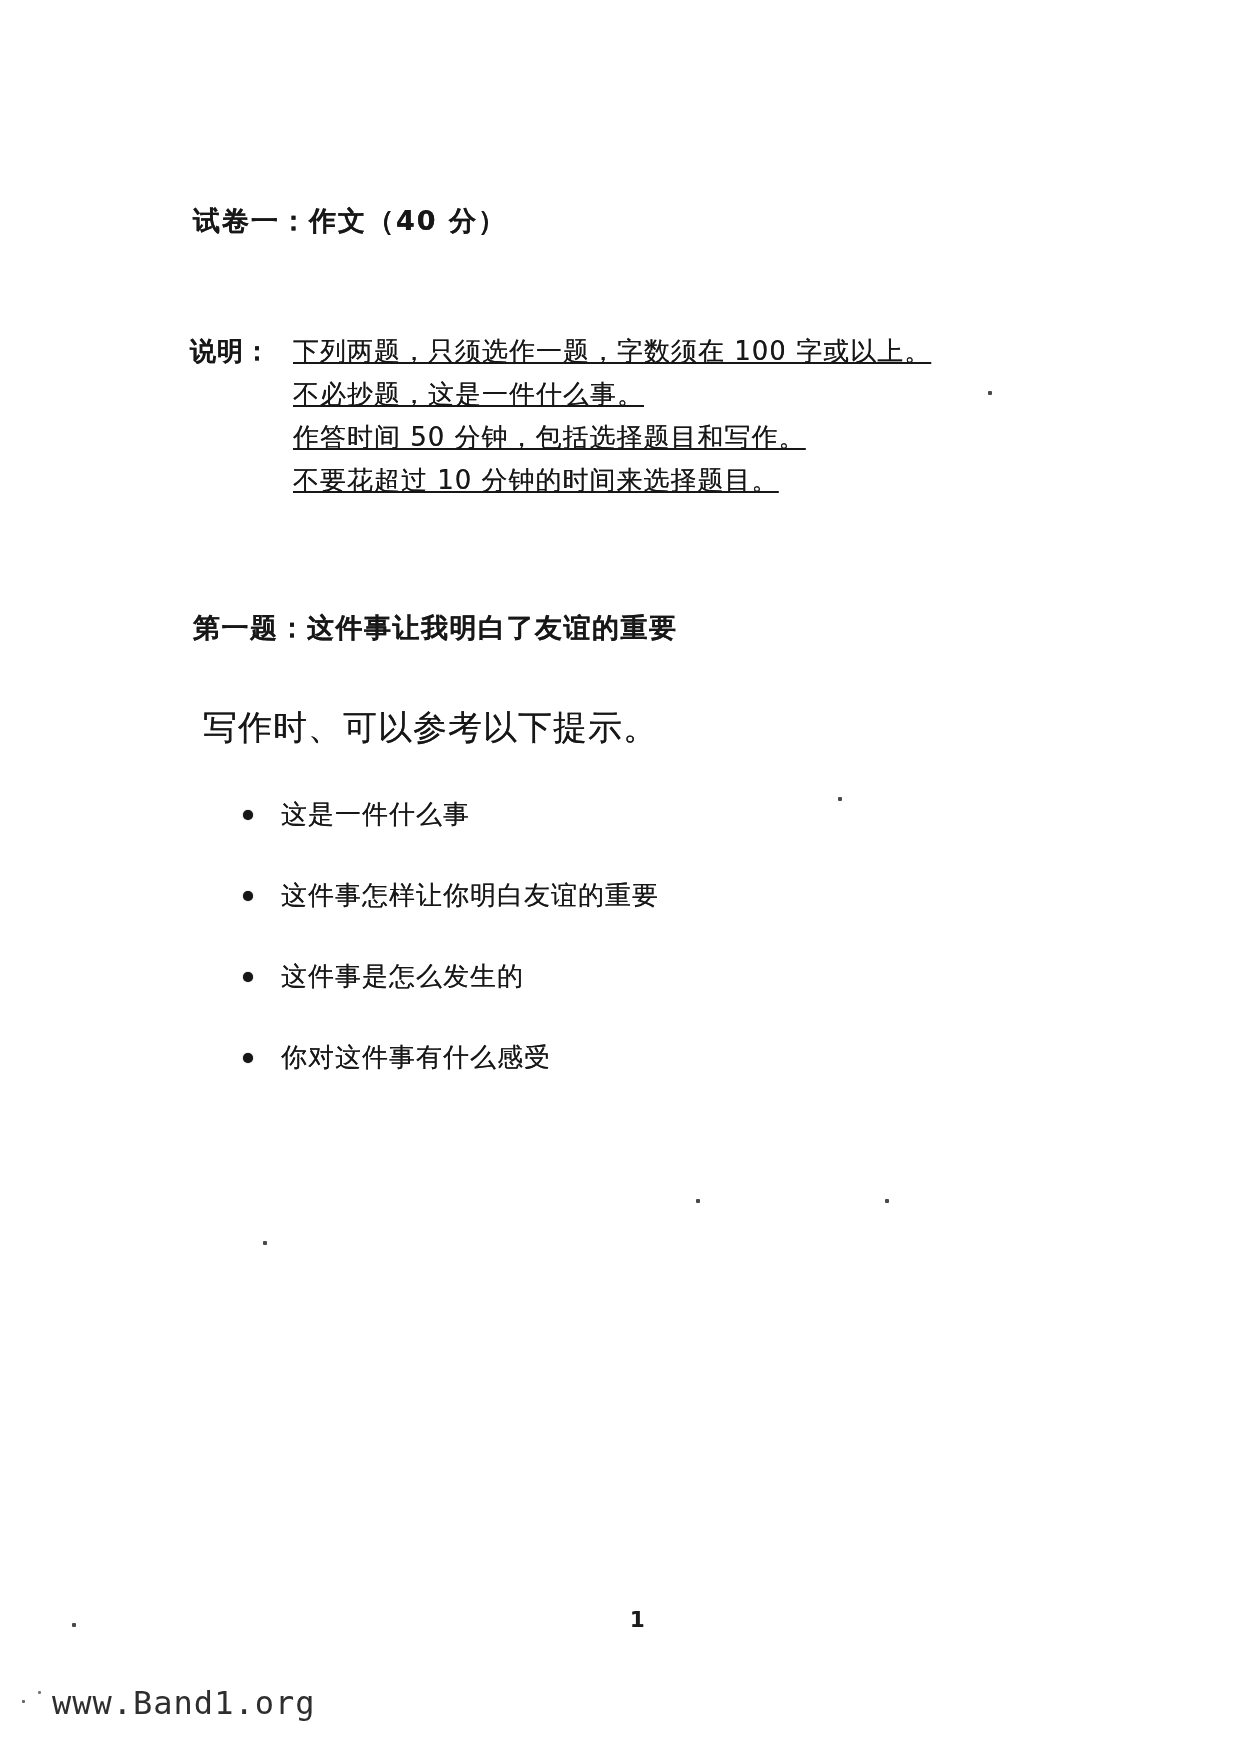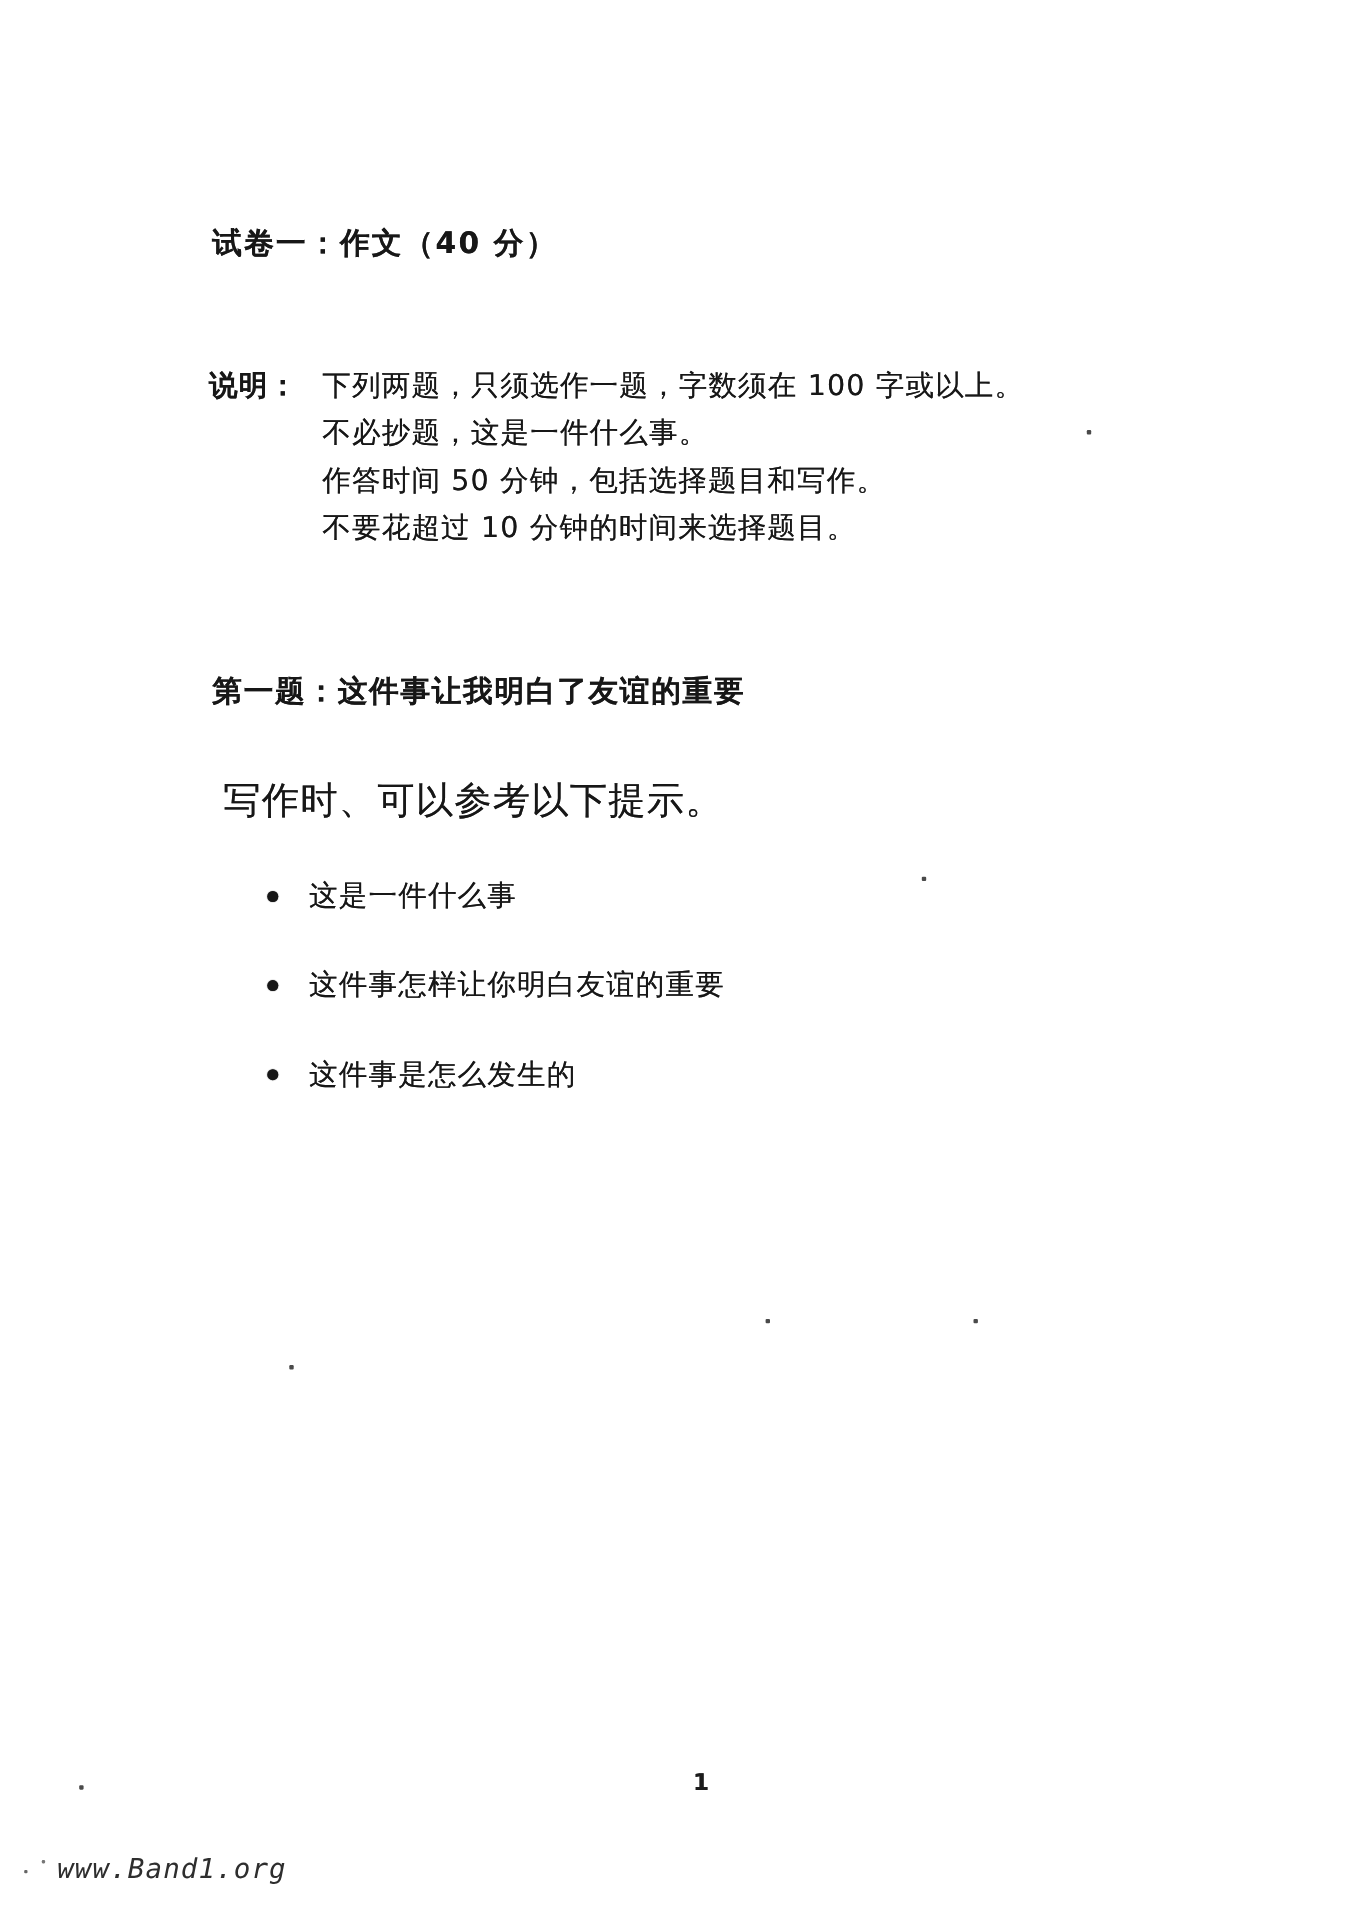--- a/index.html
+++ b/index.html
@@ -33,20 +33,21 @@
   }
 
   .instructions {
     position: absolute;
     left: 190px;
     top: 330px;
     width: 880px;
     font-size: 26px;
     line-height: 43px;
     letter-spacing: 1px;
+    text-decoration: underline;
   }
   .instructions .label {
     position: absolute;
     left: 0;
     top: 0;
     font-weight: 600;
     white-space: nowrap;
   }
   .instructions .lines {
     margin-left: 103px;
@@ -111,25 +112,24 @@
     font-size: 21px;
     font-weight: 600;
     color: #1c1c1c;
   }
 
   .footer-url {
     position: absolute;
     left: 52px;
     top: 1684px;
     font-family: "DejaVu Sans Mono", monospace;
-    font-size: 25px;
+    font-size: 32px;
     color: #2e2e2e;
     letter-spacing: 1px;
     white-space: nowrap;
-    font-style: italic;
   }
 
   
   .dot {
     position: absolute;
     background: #4a4a4a;
     width: 4px;
     height: 4px;
     border-radius: 1px;
   }
@@ -169,20 +169,24 @@
       <span>这是一件什么事</span>
     </li>
     <li class="bullet-item scan-text">
       <span class="bullet-marker"></span>
       <span>这件事怎样让你明白友谊的重要</span>
     </li>
     <li class="bullet-item scan-text">
       <span class="bullet-marker"></span>
       <span>这件事是怎么发生的</span>
     </li>
+    <li class="bullet-item scan-text">
+      <span class="bullet-marker"></span>
+      <span>你对这件事有什么感受</span>
+    </li>
   </ul>
 
   <div class="page-number scan-text">1</div>
 
   <div class="footer-url">www.Band1.org</div>
 
   <div class="dot d1"></div>
   <div class="dot d2"></div>
   <div class="dot d3"></div>
   <div class="dot d4"></div>

